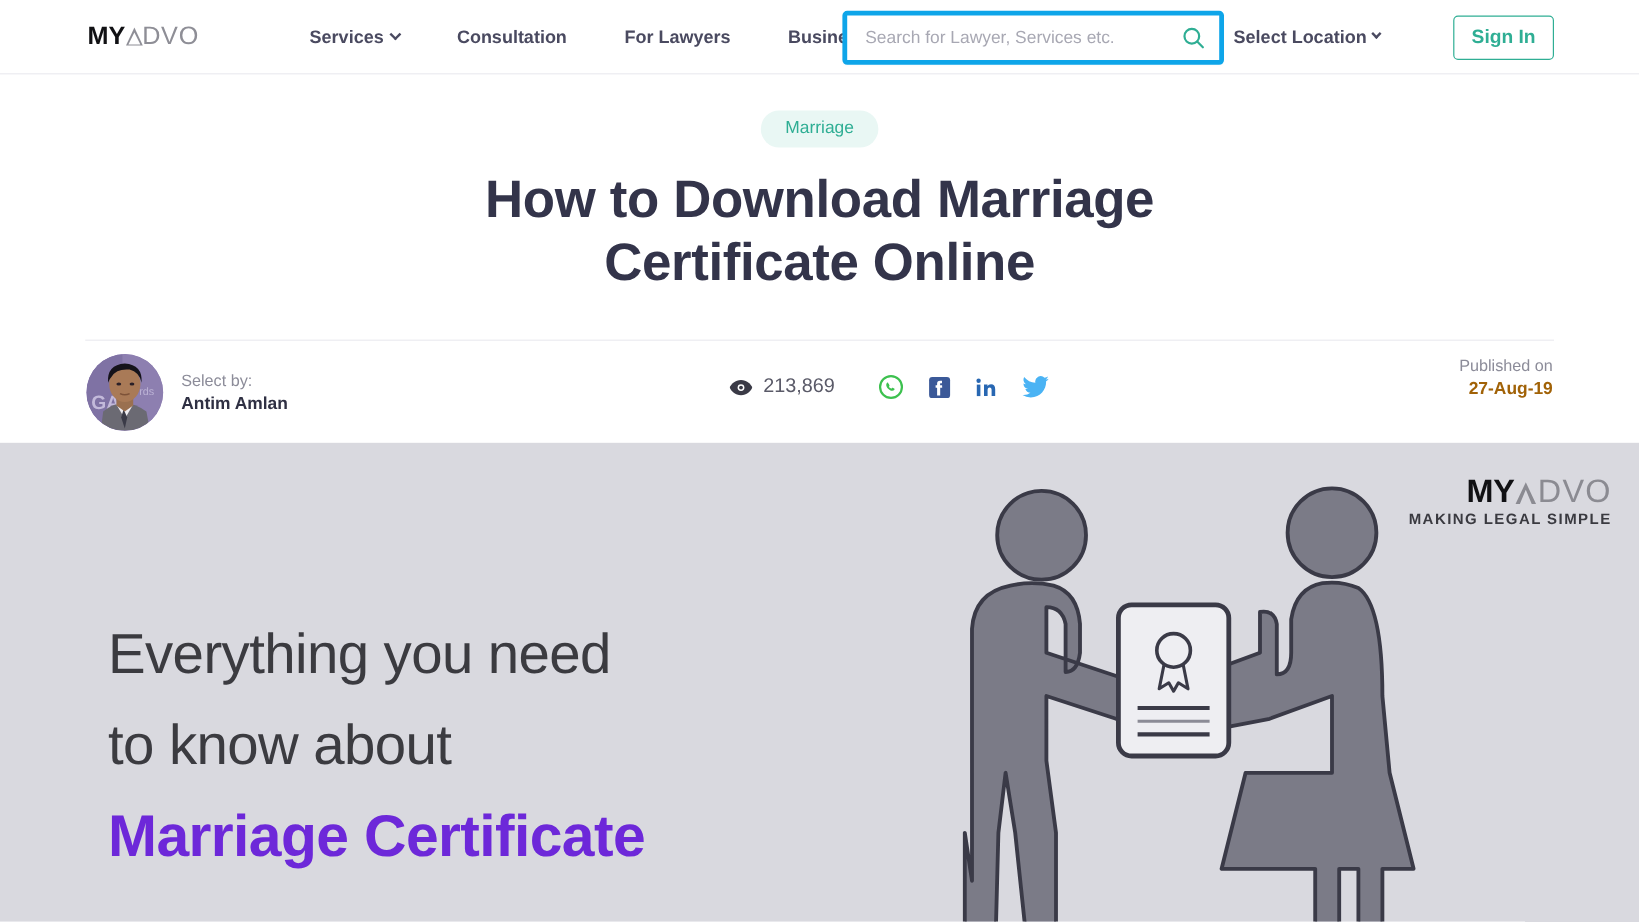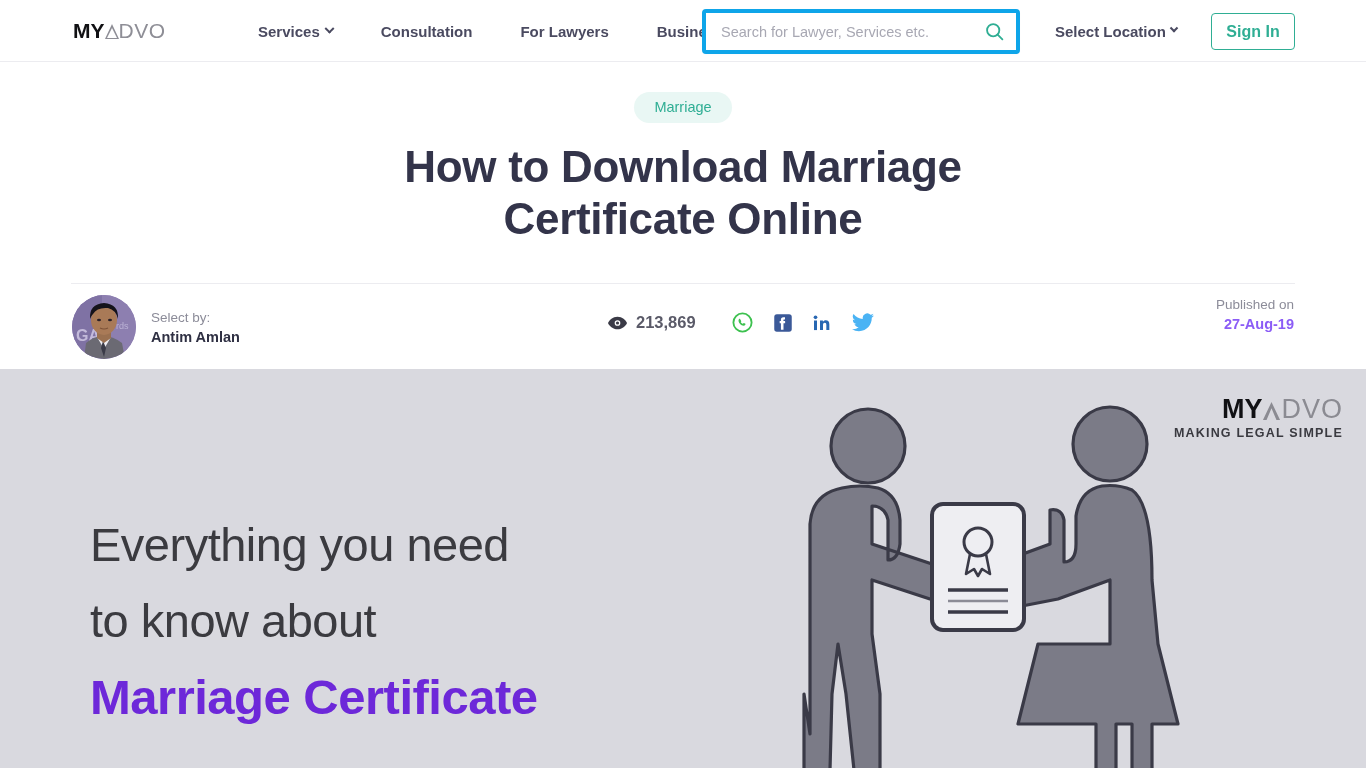--- a/index.html
+++ b/index.html
@@ -103,21 +103,21 @@
   }
   .search-input::placeholder { color: #a8a8b3; }
   .search-btn {
     width: 44px; height: 43px;
     display: flex; align-items: center; justify-content: center;
     background: transparent; border: none; cursor: pointer;
   }
 
   .select-location {
     position: absolute;
-    left: 1055px; top: 0;
+    left: 1028px; top: 0;
     height: 62px;
     display: flex;
     align-items: center;
     gap: 5px;
     font-size: 15px;
     font-weight: 600;
     color: #4a4a60;
     cursor: pointer;
     white-space: nowrap;
   }
@@ -197,31 +197,31 @@
   .written-by { font-size: 13.5px; color: #8c8c99; line-height: 19px; }
   .author-name { font-size: 14.5px; color: #2f3043; font-weight: bold; line-height: 20px; }
 
   .share-row {
     position: absolute;
     left: 608px; top: 28px;
     display: flex;
     align-items: center;
     gap: 0px;
   }
-  .views { display: flex; align-items: center; gap: 9px; margin-right: 27px; font-weight: bold; }
+  .views { display: flex; align-items: center; gap: 9px; margin-right: 27px; }
   .views-count { font-size: 16.5px; color: #5a5a68; }
   .soc { width: 40px; display: flex; align-items: center; justify-content: center; cursor: pointer; }
 
   .published {
     position: absolute;
     right: 72px; top: 11px;
     text-align: right;
   }
   .pub-label { font-size: 13.5px; color: #8c8c99; line-height: 19px; }
-  .pub-date { font-size: 14.5px; color: #8b5cf6; font-weight: bold; line-height: 20px; }
+  .pub-date { font-size: 14.5px; color: #a16207; font-weight: bold; line-height: 20px; }
 
   
   .banner {
     position: relative;
     width: 1366px;
     height: 403px;
     background: #d9d9df;
     overflow: hidden;
   }
   .banner-text {

